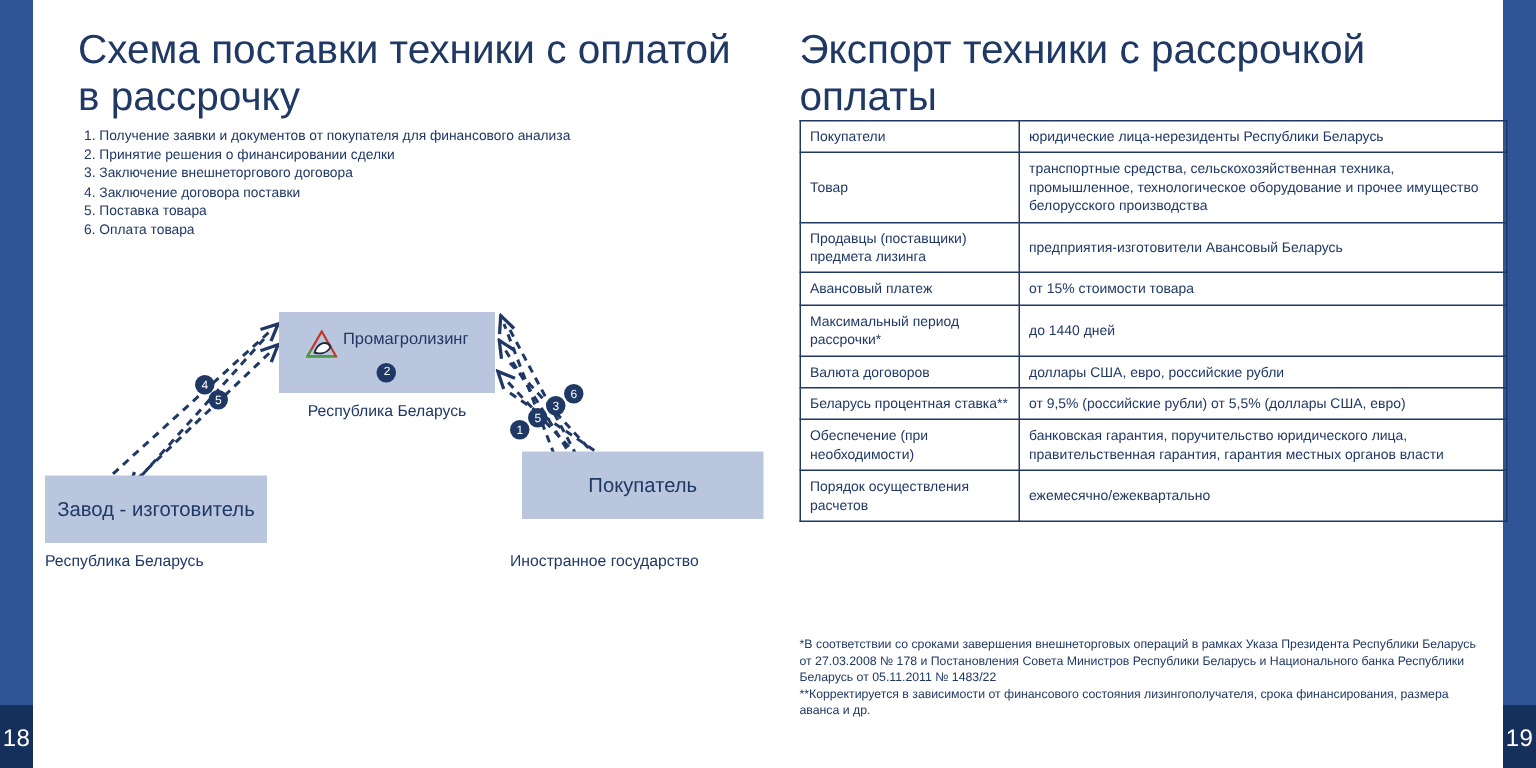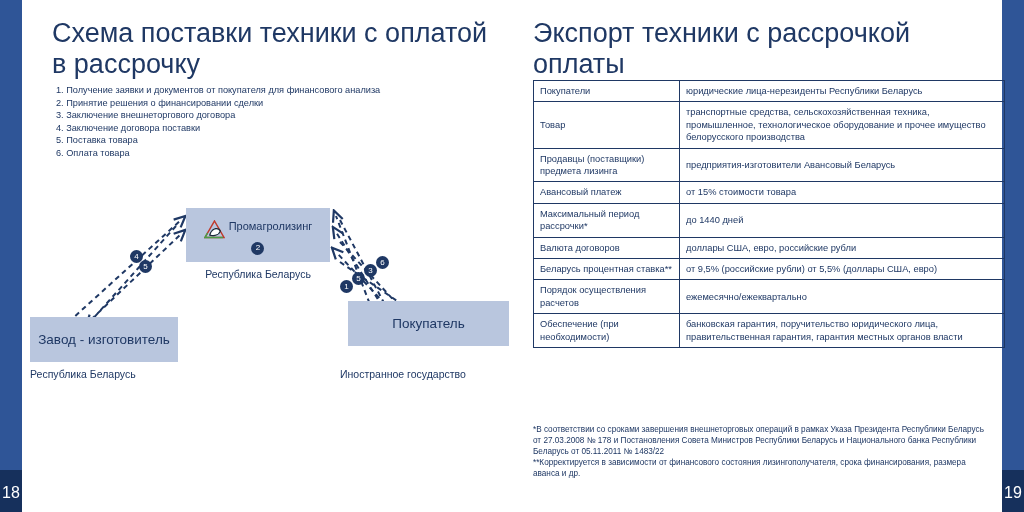--- a/index.html
+++ b/index.html
@@ -205,26 +205,26 @@
         </tr>
         <tr>
           <td class="k">Валюта договоров</td>
           <td class="v">доллары США, евро, российские рубли</td>
         </tr>
         <tr>
           <td class="k">Беларусь процентная ставка**</td>
           <td class="v">от 9,5% (российские рубли) от 5,5% (доллары США, евро)</td>
         </tr>
         <tr>
+          <td class="k">Обеспечение (при необходимости)</td>
+          <td class="v">банковская гарантия, поручительство юридического лица, правительственная гарантия, гарантия местных органов власти</td>
+        </tr>
+        <tr>
           <td class="k">Порядок осуществления расчетов</td>
           <td class="v">ежемесячно/ежеквартально</td>
-        </tr>
-        <tr>
-          <td class="k">Обеспечение (при необходимости)</td>
-          <td class="v">банковская гарантия, поручительство юридического лица, правительственная гарантия, гарантия местных органов власти</td>
         </tr>
       </tbody>
     </table>
 
     <div class="footnotes" style="left:21px;">
       <p>*В соответствии со сроками завершения внешнеторговых операций в рамках Указа Президента Республики Беларусь от 27.03.2008 № 178 и Постановления Совета Министров Республики Беларусь и Национального банка Республики Беларусь от 05.11.2011 № 1483/22</p>
       <p>**Корректируется в зависимости от финансового состояния лизингополучателя, срока финансирования, размера аванса и др.</p>
     </div>
   </div>
 

